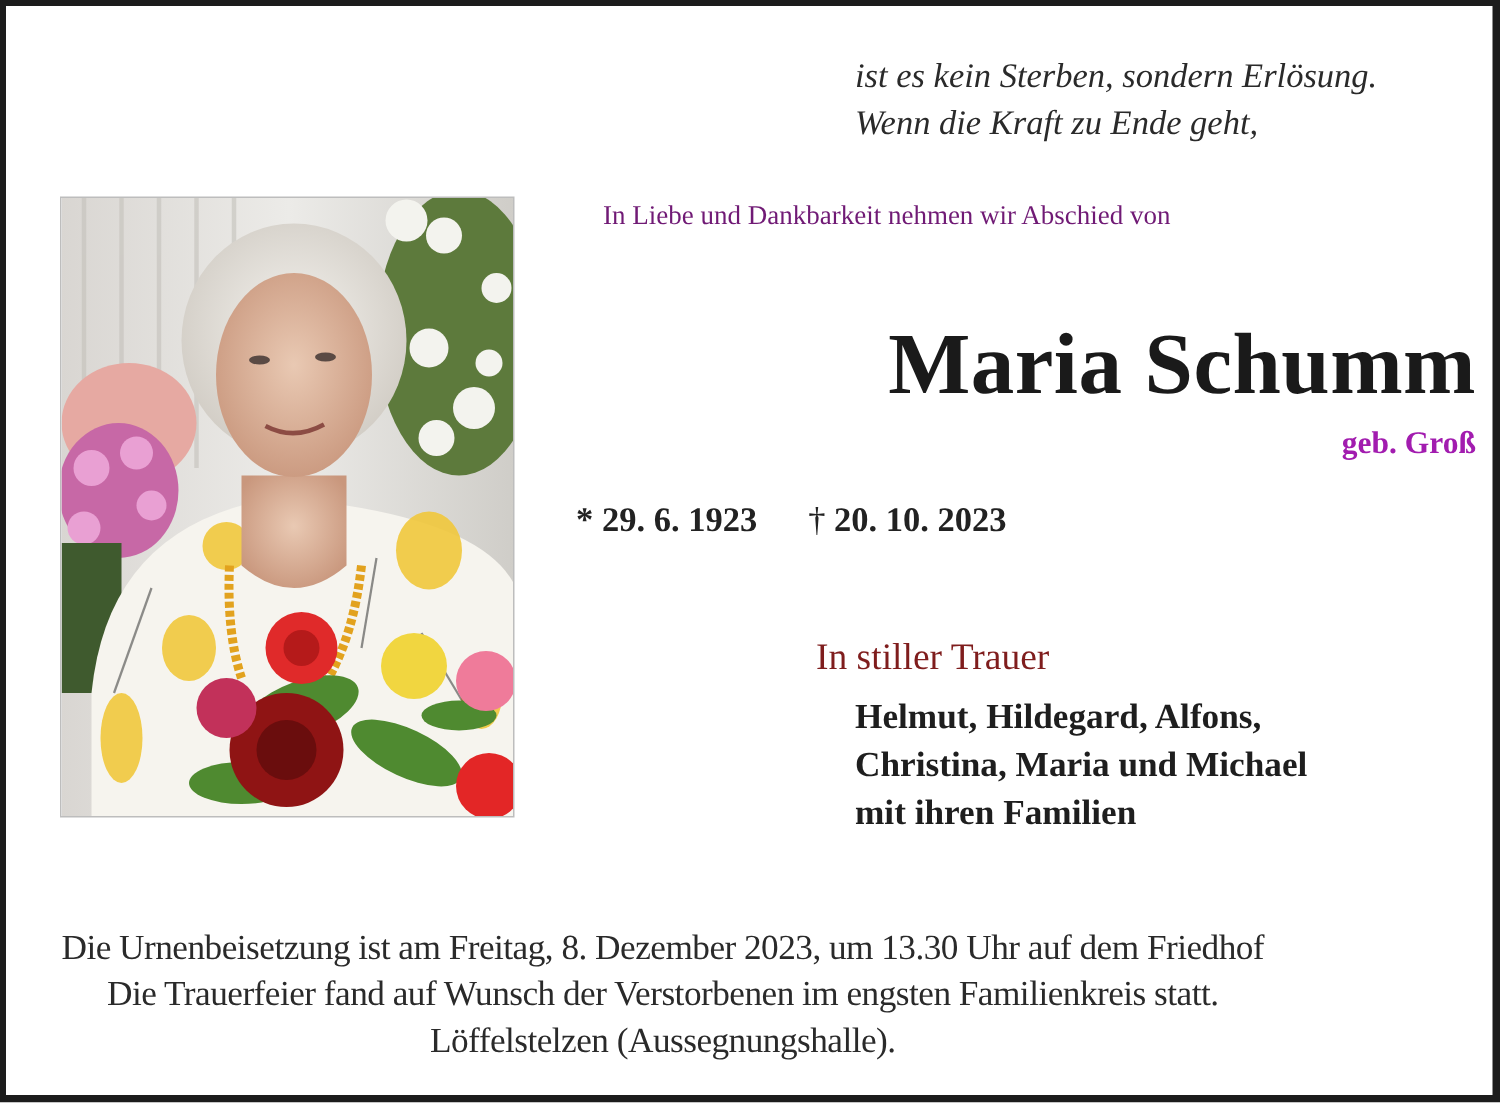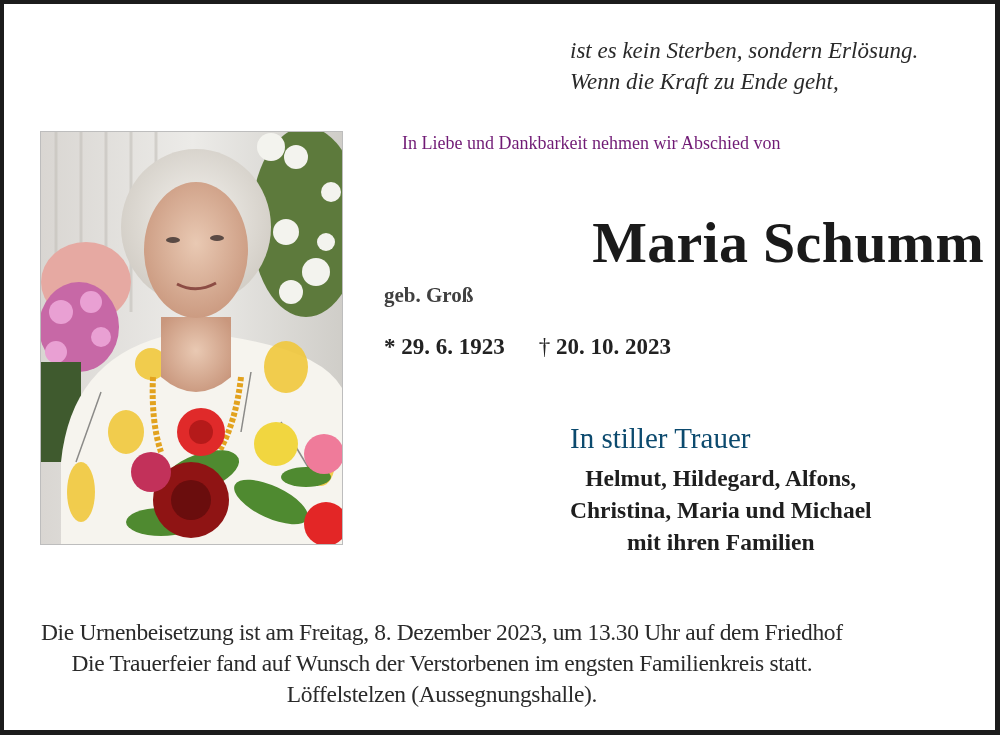--- a/index.html
+++ b/index.html
@@ -59,53 +59,52 @@
       font-weight: bold;
       font-size: 58px;
       line-height: 66px;
       color: #1a1a1a;
       letter-spacing: 0.3px;
     }
 
     .birth-name {
       left: 380px; width: 600px;
       top: 277px;
-      text-align: left;
+      text-align: right;
       font-weight: bold;
       font-size: 21px;
       line-height: 28px;
-      color: #404040;
+      color: #a21caf;
     }
 
     .dates {
       left: 380px; width: 600px;
       top: 327px;
       text-align: left;
       font-weight: bold;
       font-size: 23px;
       line-height: 31px;
       color: #222;
       white-space: pre;
     }
     .dates .gap { display: inline-block; width: 34px; }
     .dates .cross { font-weight: normal; }
 
     .mourning-label {
-      left: 566px; top: 419px;
-      font-size: 29px;
-      line-height: 31px;
-      color: #0c4a6e;
+      left: 540px; top: 419px;
+      font-size: 25px;
+      line-height: 31px;
+      color: #7f1d1d;
     }
     .mourners {
       left: 566px; top: 458px;
       font-weight: bold;
       font-size: 23.5px;
       line-height: 32px;
       color: #1e1e1e;
-      text-align: center;
     }
     .mourners div { white-space: nowrap; }
 
     .footer {
       left: 37px; top: 613px;
       font-size: 23.5px;
       line-height: 31px;
       color: #2a2a2a;
       letter-spacing: -0.35px;
       text-align: center;

